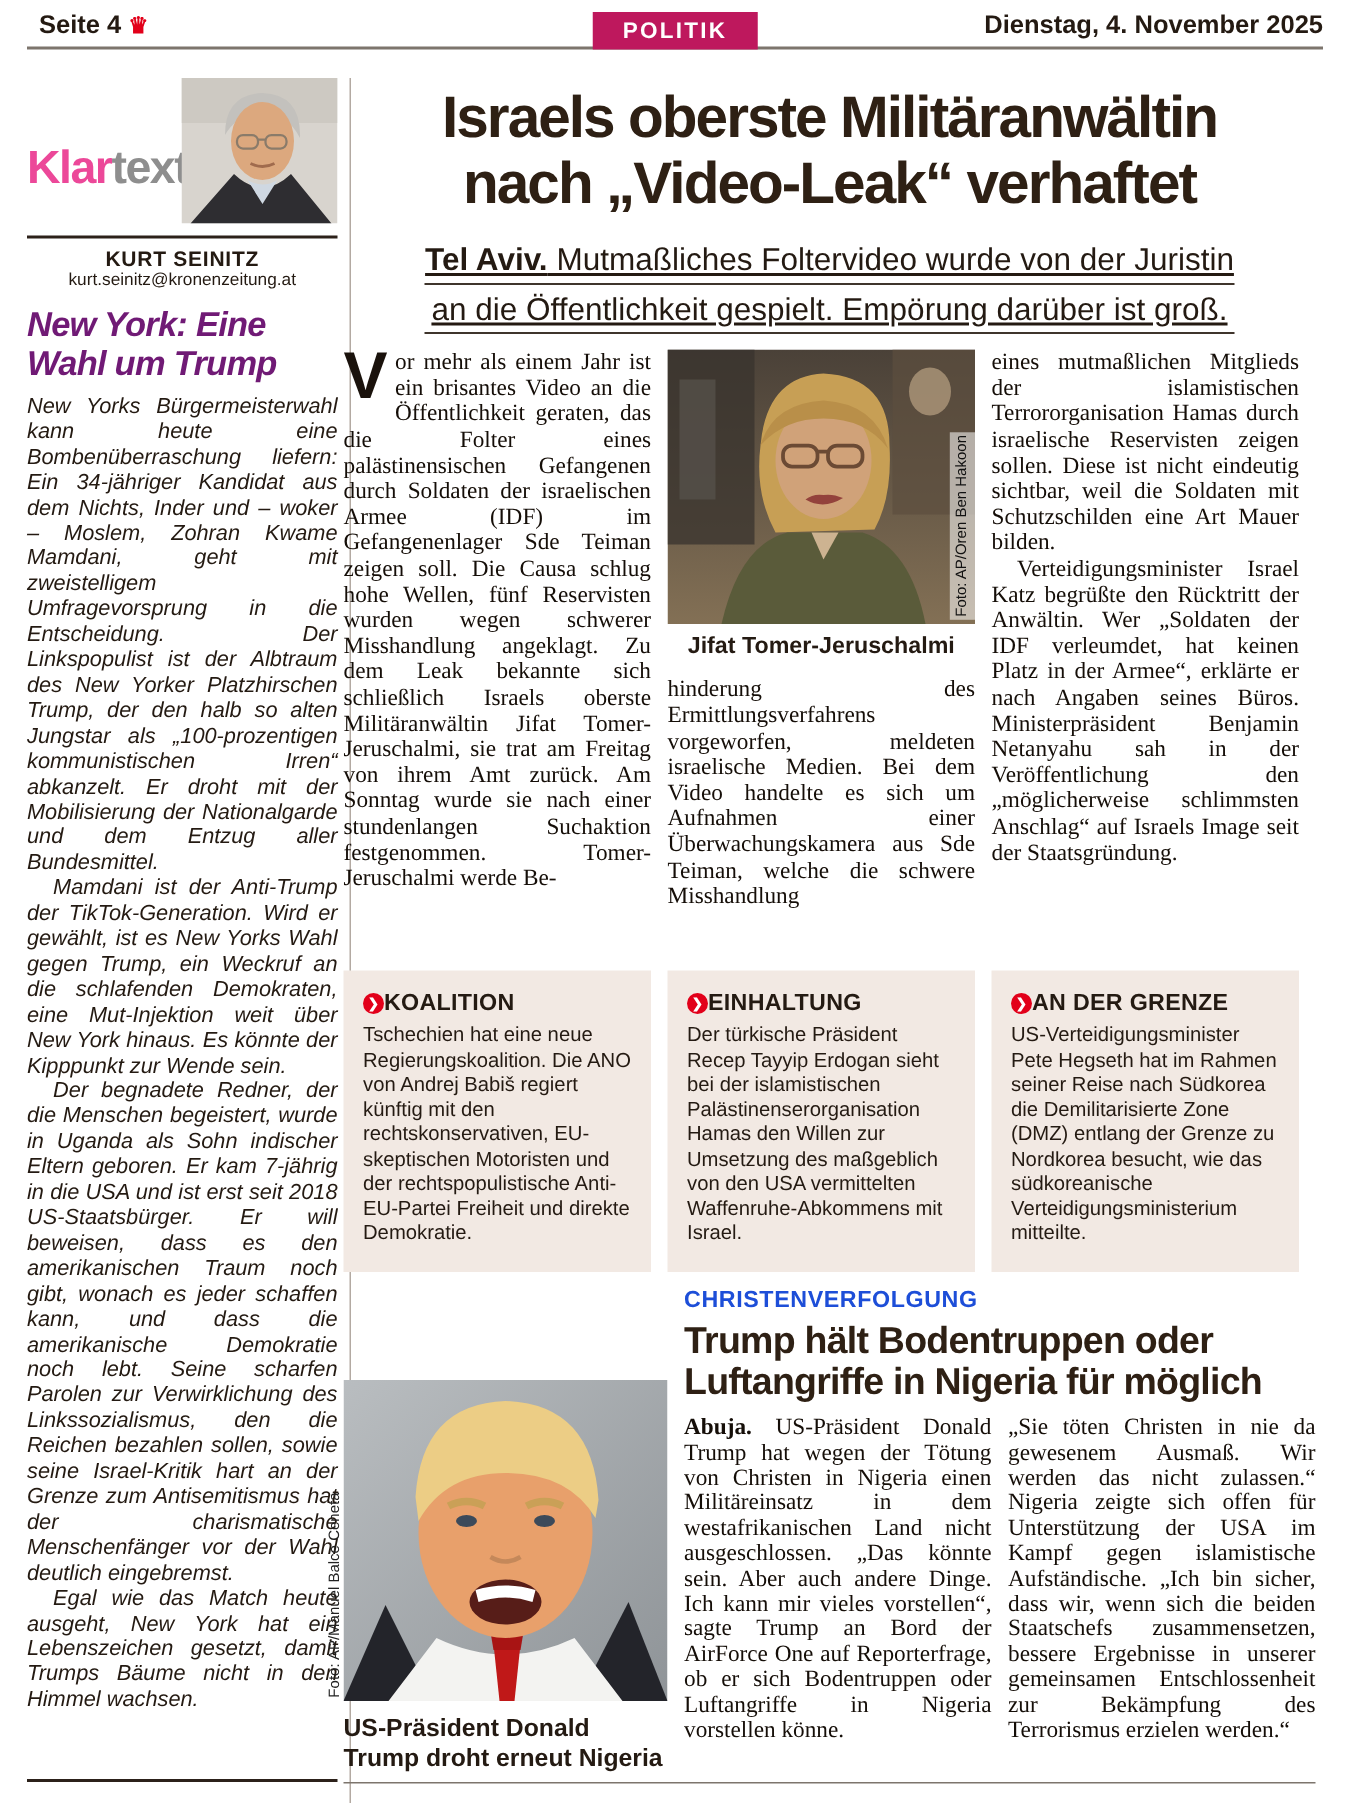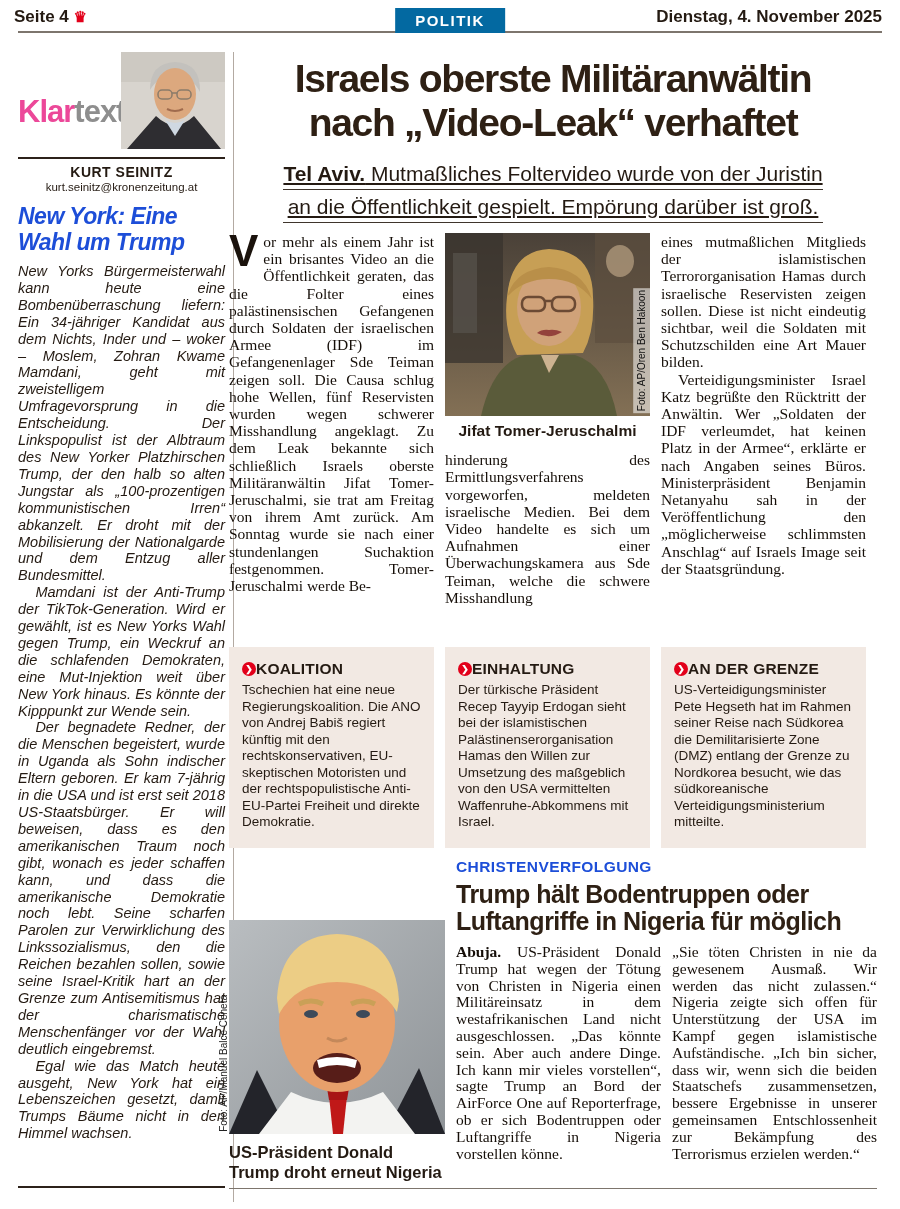--- a/index.html
+++ b/index.html
@@ -1,38 +1,38 @@
 <!DOCTYPE html>
 <html><head>
 <meta charset="utf-8">
 <style>
   html,body { margin:0; padding:0; background:#ffffff; }
   .page { position:relative; width:900px; height:1209px; background:#ffffff;
           font-family:"Liberation Sans",sans-serif; color:#241a12; overflow:hidden; }
 
   
   .header-rule { position:absolute; left:18px; right:18px; top:31px; height:2px; background:#7d756d; }
-  .page-label { position:absolute; left:14px; top:7px; font-weight:bold; font-size:17px; }
+  .page-label { position:absolute; left:26px; top:7px; font-weight:bold; font-size:17px; }
   .crown { color:#e2001a; font-size:15px; }
   .politik { position:absolute; left:50%; transform:translateX(-50%); top:8px;
-             background:#0369a1; color:#ffffff; font-weight:bold; font-size:15px;
+             background:#be185d; color:#ffffff; font-weight:bold; font-size:15px;
              letter-spacing:1.5px; padding:4px 20px 4px; }
   .date { position:absolute; right:18px; top:7px; font-weight:bold; font-size:17px; }
 
   
   .kt { position:absolute; left:18px; top:52px; width:207px; }
   .kt-head { position:relative; height:103px; }
   .kt-logo { position:absolute; left:0; top:42px; font-size:31px; font-weight:bold; letter-spacing:-1px; }
   .kt-logo .red { color:#ec4899;margin-top:28px; } .kt-logo .gray { color:#8e8e8e; }
   .kt-photo { position:absolute; right:0; top:0; width:104px; height:97px; }
   .kt-rule { height:2px; background:#2c211a; margin:2px 0 5px; }
   .kt-author { text-align:center; font-weight:bold; font-size:14px; letter-spacing:.5px; }
   .kt-email { text-align:center; font-size:11.5px; margin-top:1px; color:#241a12; }
   .kt-headline { font-style:italic; font-weight:bold; font-size:23px; line-height:26px;
-                 color:#1d4ed8; margin:10px 0 0; letter-spacing:-.5px; }
+                 color:#701a75; margin:10px 0 0; letter-spacing:-.5px; }
   .kt-body { margin-top:8px; font-style:italic; font-size:14.5px; line-height:16.9px;
              text-align:justify; color:#241a12; }
   .kt-body p { margin:0; } .kt-body p + p { text-indent:1.2em; }
   .kt-end-rule { position:absolute; top:1134px; left:0; width:100%; height:2px; background:#2c211a; }
 
   .vdiv { position:absolute; left:233px; top:52px; height:1150px; width:1px; background:#b3aaa2; }
 
   
   .main { position:absolute; left:229px; top:55px; width:648px; }
   .lead-headline { text-align:center; font-size:39px; font-weight:bold; letter-spacing:-1.3px;

